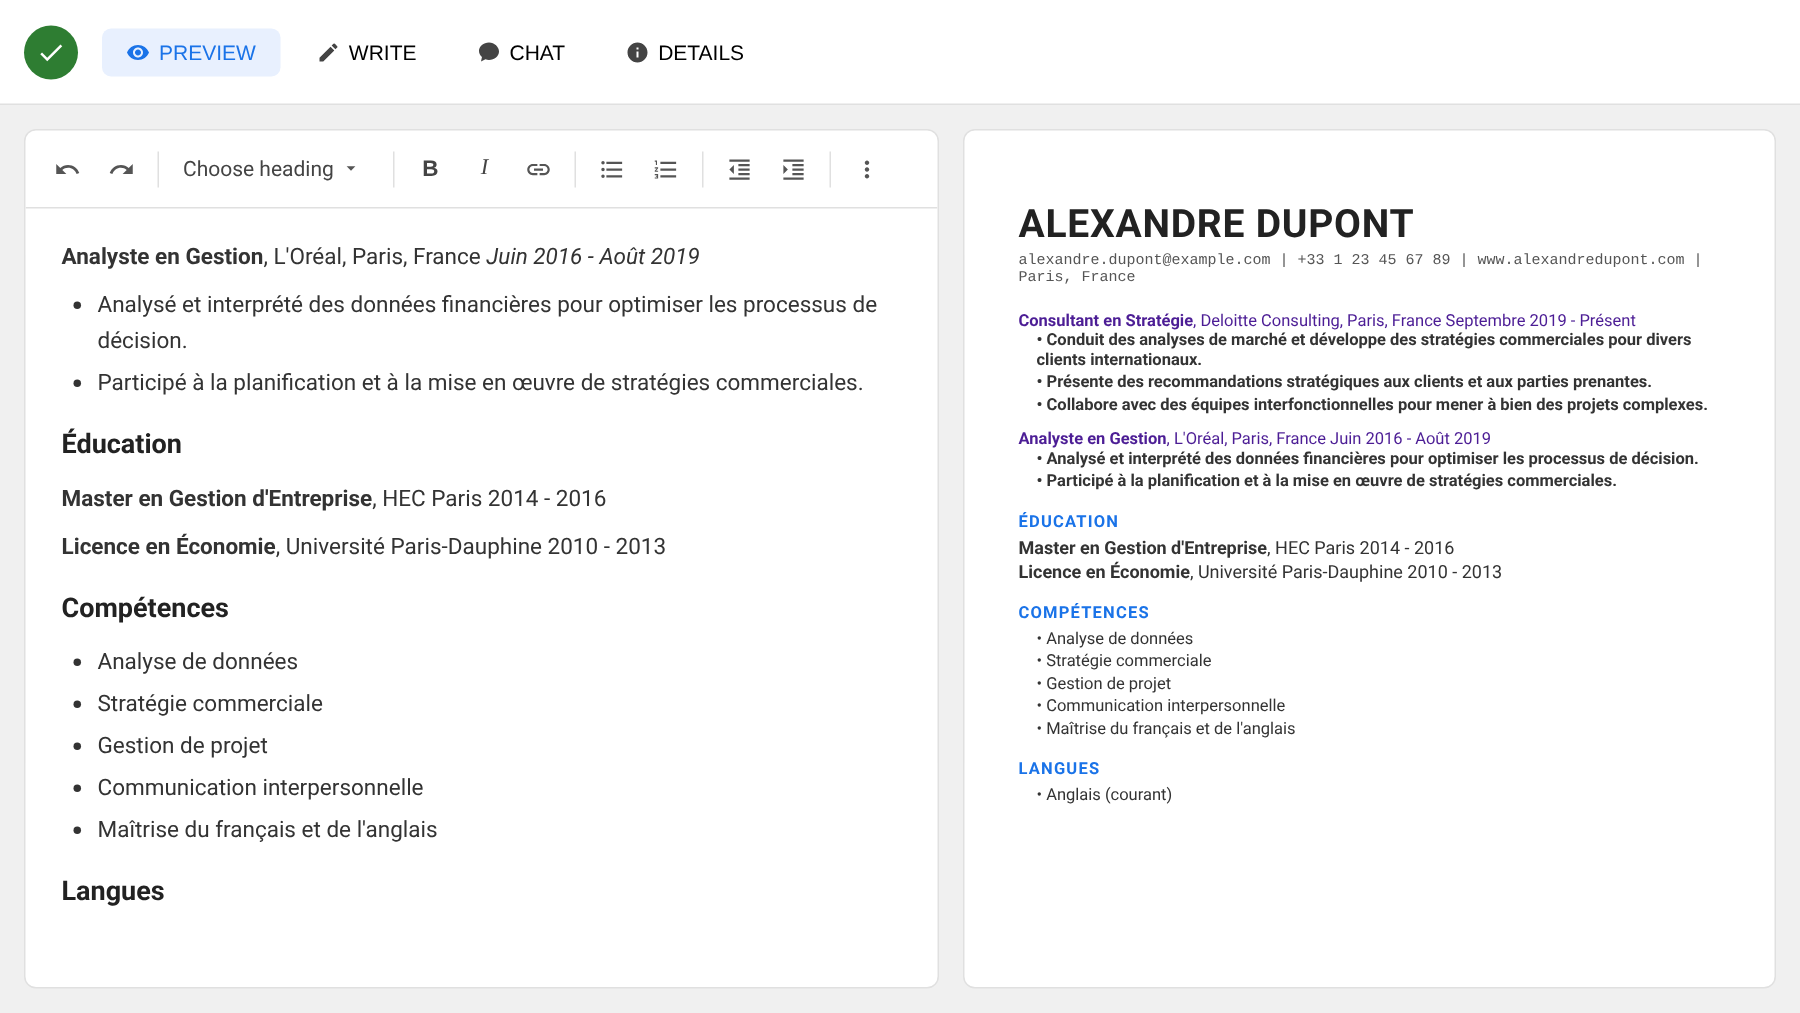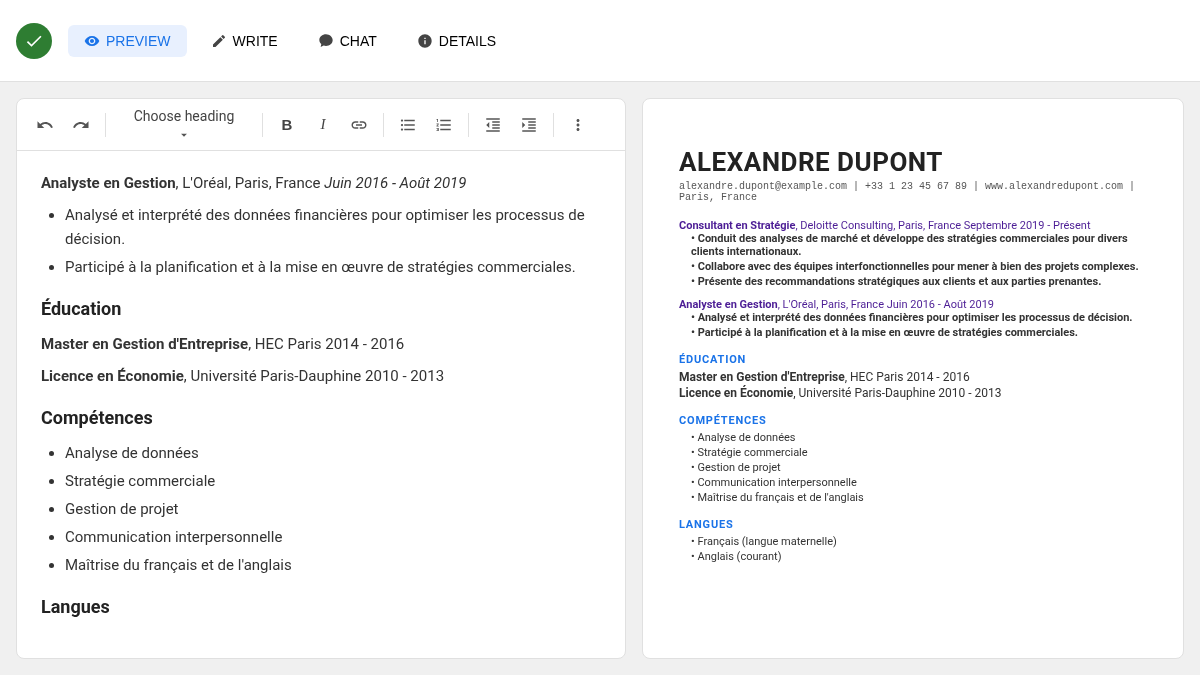--- a/index.html
+++ b/index.html
@@ -11,21 +11,21 @@
       overflow: hidden;
       display: flex;
       flex-direction: column;
     }
 
     
     .top-nav {
       background: #fff;
       border-bottom: 1px solid #e0e0e0;
       padding: 0 16px;
-      height: 82px;
+      height: 70px;
       display: flex;
       align-items: center;
       gap: 8px;
       flex-shrink: 0;
     }
     .nav-logo {
       width: 36px;
       height: 36px;
       background: #2e7d32;
       border-radius: 50%;
@@ -100,29 +100,27 @@
       color: #444;
     }
     .toolbar-divider {
       width: 1px;
       height: 24px;
       background: #e0e0e0;
       margin: 0 4px;
     }
     .heading-select-wrap {
       display: flex;
-      align-items: center;
       gap: 4px;
       padding: 4px 8px;
       border-radius: 4px;
       cursor: pointer;
       font-size: 14px;
       color: #444;
       min-width: 140px;
-      flex-direction: column;
     }
 
     
     .editor-content {
       padding: 20px 24px;
       overflow-y: auto;
       flex: 1;
       font-size: 15px;
       line-height: 1.6;
       color: #333;
@@ -390,22 +388,22 @@
   <div class="preview-panel">
     <div class="cv-name">ALEXANDRE DUPONT</div>
     <div class="cv-contact">alexandre.dupont@example.com | +33 1 23 45 67 89 | www.alexandredupont.com | Paris, France</div>
 
 
     <div>
       <div class="cv-job-title">
         <span>Consultant en Stratégie</span><span class="normal">, Deloitte Consulting, Paris, France Septembre 2019 - Présent</span>
       </div>
       <div class="cv-bullet">Conduit des analyses de marché et développe des stratégies commerciales pour divers clients internationaux.</div>
+      <div class="cv-bullet">Présente des recommandations stratégiques aux clients et aux parties prenantes.</div>
       <div class="cv-bullet">Collabore avec des équipes interfonctionnelles pour mener à bien des projets complexes.</div>
-      <div class="cv-bullet">Présente des recommandations stratégiques aux clients et aux parties prenantes.</div>
     </div>
 
     <div style="margin-top:6px;">
       <div class="cv-job-title">
         <span>Analyste en Gestion</span><span class="normal">, L'Oréal, Paris, France Juin 2016 - Août 2019</span>
       </div>
       <div class="cv-bullet">Analysé et interprété des données financières pour optimiser les processus de décision.</div>
       <div class="cv-bullet">Participé à la planification et à la mise en œuvre de stratégies commerciales.</div>
     </div>
 
@@ -418,17 +416,16 @@
     </div>
 
     <div class="cv-section-title">COMPÉTENCES</div>
     <div class="cv-skill">Analyse de données</div>
     <div class="cv-skill">Stratégie commerciale</div>
     <div class="cv-skill">Gestion de projet</div>
     <div class="cv-skill">Communication interpersonnelle</div>
     <div class="cv-skill">Maîtrise du français et de l'anglais</div>
 
     <div class="cv-section-title">LANGUES</div>
-    <div class="cv-skill">Français (langue maternelle)</div>
     <div class="cv-skill">Anglais (courant)</div>
   </div>
 
 </div>
 
 </body></html>

